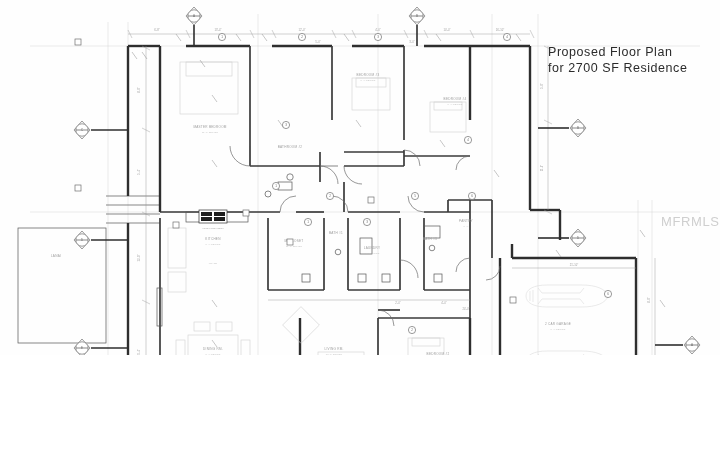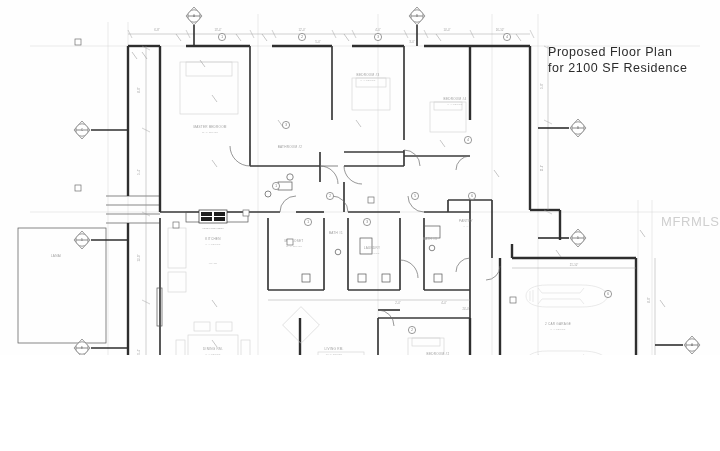--- a/index.html
+++ b/index.html
@@ -553,18 +553,18 @@
         <line x1="660" y1="300" x2="665" y2="307"></line>
       <line x1="278" y1="120" x2="283" y2="127"></line>
         <line x1="356" y1="120" x2="361" y2="127"></line>
       <line x1="440" y1="140" x2="445" y2="147"></line>
         <line x1="494" y1="170" x2="499" y2="177"></line>
     </g>
   </svg>
 
   <div class="title-block">
     <div>Proposed Floor Plan</div>
-    <div>for 2100 SF Residence</div>
+    <div>for 2700 SF Residence</div>
   </div>
 
   <div class="watermark">MFRMLS</div>
 
 </div>
 
 </body></html>

